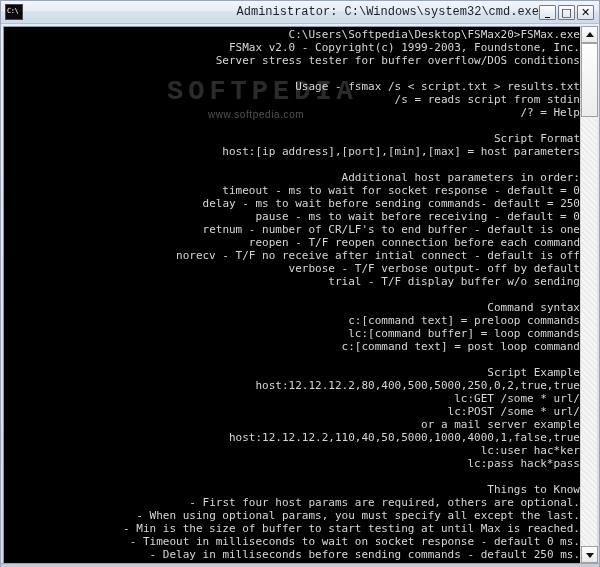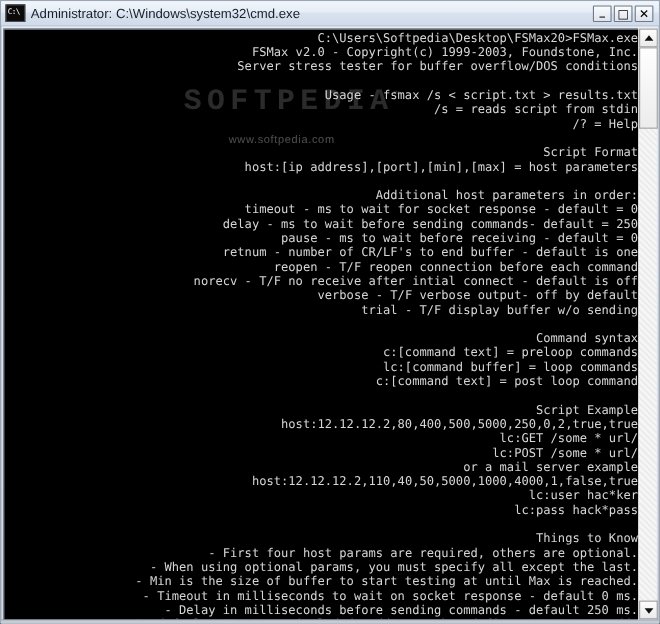--- a/index.html
+++ b/index.html
@@ -54,26 +54,27 @@
   #titlebar-icon .glyph {
     position: absolute;
     left: 1px; top: 0px;
     color: #ffffff;
     font-family: "DejaVu Sans Mono", monospace;
     font-size: 7px;
     line-height: 12px;
     letter-spacing: -0.5px;
   }
   #titlebar-text {
-    font-family: Liberation Sans, sans-serif;
+    font-family: Liberation Mono, monospace;
     font-size: 12px;
     color: #18212b;
     white-space: nowrap;
     flex: 1 1 auto;
     overflow: hidden;
+    text-align: right;
   }
   #window-buttons {
     display: flex;
     align-items: center;
     gap: 2px;
     margin-right: 3px;
     flex: 0 0 auto;
   }
   .winbtn {
     width: 17px;
@@ -161,21 +162,21 @@
     font-size: 9px;
     vertical-align: super;
     letter-spacing: 0;
   }
   #watermark .wm-sub {
     font-family: "Liberation Sans", sans-serif;
     font-size: 10px;
     color: rgba(255,255,255,0.30);
     letter-spacing: 0.6px;
     text-align: center;
-    margin-top: 15px;
+    margin-top: 3px;
     white-space: nowrap;
   }
 
   
   #vscroll {
     width: 17px;
     min-width: 17px;
     background: #f0f0f0;
     border-left: 1px solid #d5d5d5;
     display: flex;

